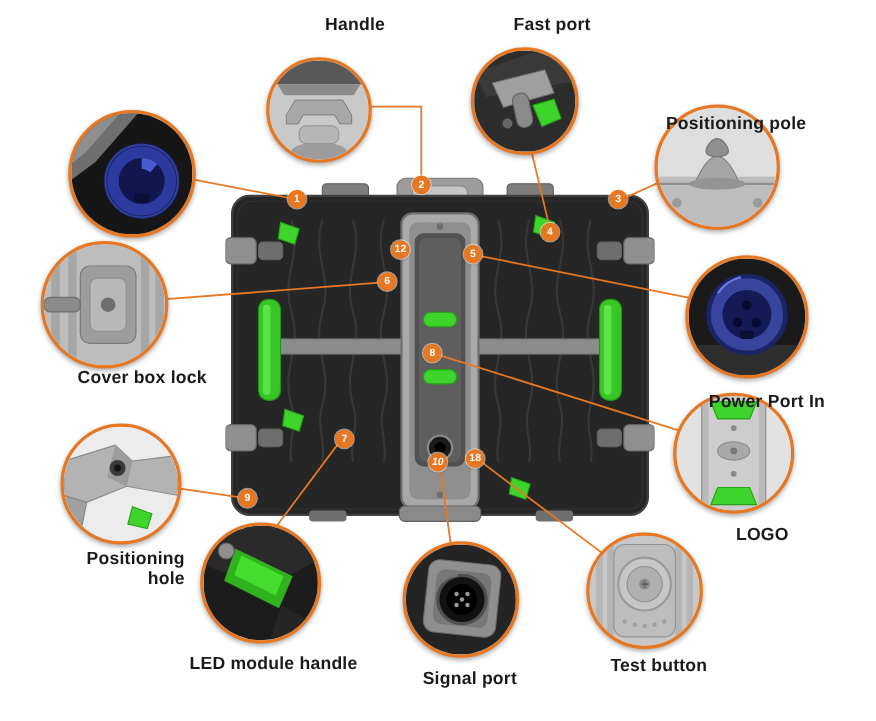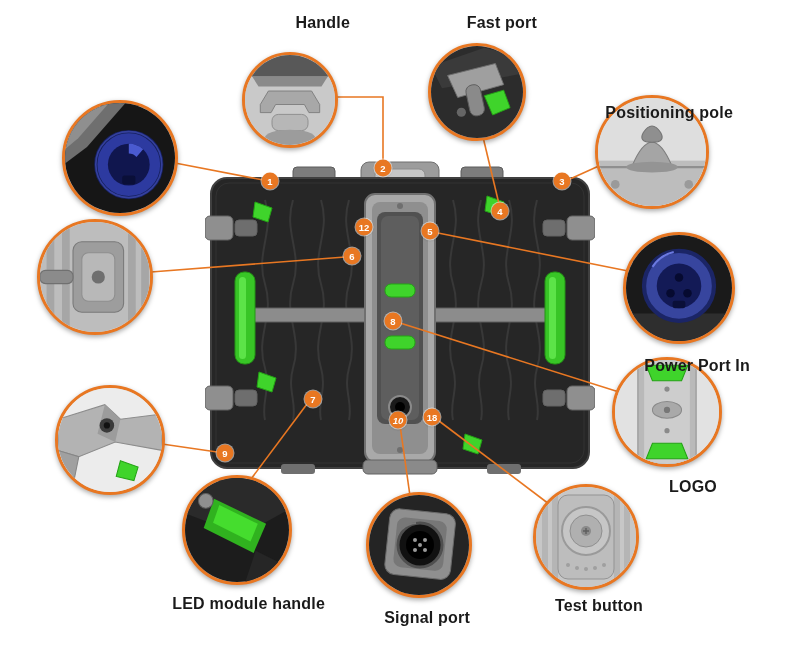--- a/index.html
+++ b/index.html
@@ -278,22 +278,24 @@
           <circle cx="50" cy="82" r="2"></circle>
         <circle cx="59" cy="81" r="2"></circle>
           <circle cx="68" cy="78" r="2"></circle>
       </g>
     </svg>
   </div>
 
   <div class="label" style="left:230px;top:14px;width:120px;">Handle</div>
   <div class="label" style="left:417px;top:14px;width:120px;">Fast port</div>
   <div class="label" style="left:558px;top:82px;width:175px;margin-top:22px;">Positioning pole</div>
+  <div class="label" style="left:33px;top:335px;width:155px;">Cover box lock</div>
   <div class="label" style="left:610px;top:341px;width:140px;margin-top:16px;">Power Port In</div>
   <div class="label" style="left:617px;top:478px;width:100px;">LOGO</div>
+  <div class="label" style="left:72px;top:500px;width:96px;">Positioning hole</div>
   <div class="label" style="left:155px;top:595px;width:170px;">LED module handle</div>
   <div class="label" style="left:370px;top:609px;width:100px;">Signal port</div>
   <div class="label" style="left:533px;top:597px;width:110px;">Test button</div>
 
   <div class="marker" style="left:270px;top:181px;">1</div>
   <div class="marker" style="left:383px;top:168px;">2</div>
   <div class="marker" style="left:562px;top:181px;">3</div>
   <div class="marker" style="left:500px;top:211px;">4</div>
   <div class="marker" style="left:430px;top:231px;">5</div>
   <div class="marker" style="left:352px;top:256px;">6</div>

